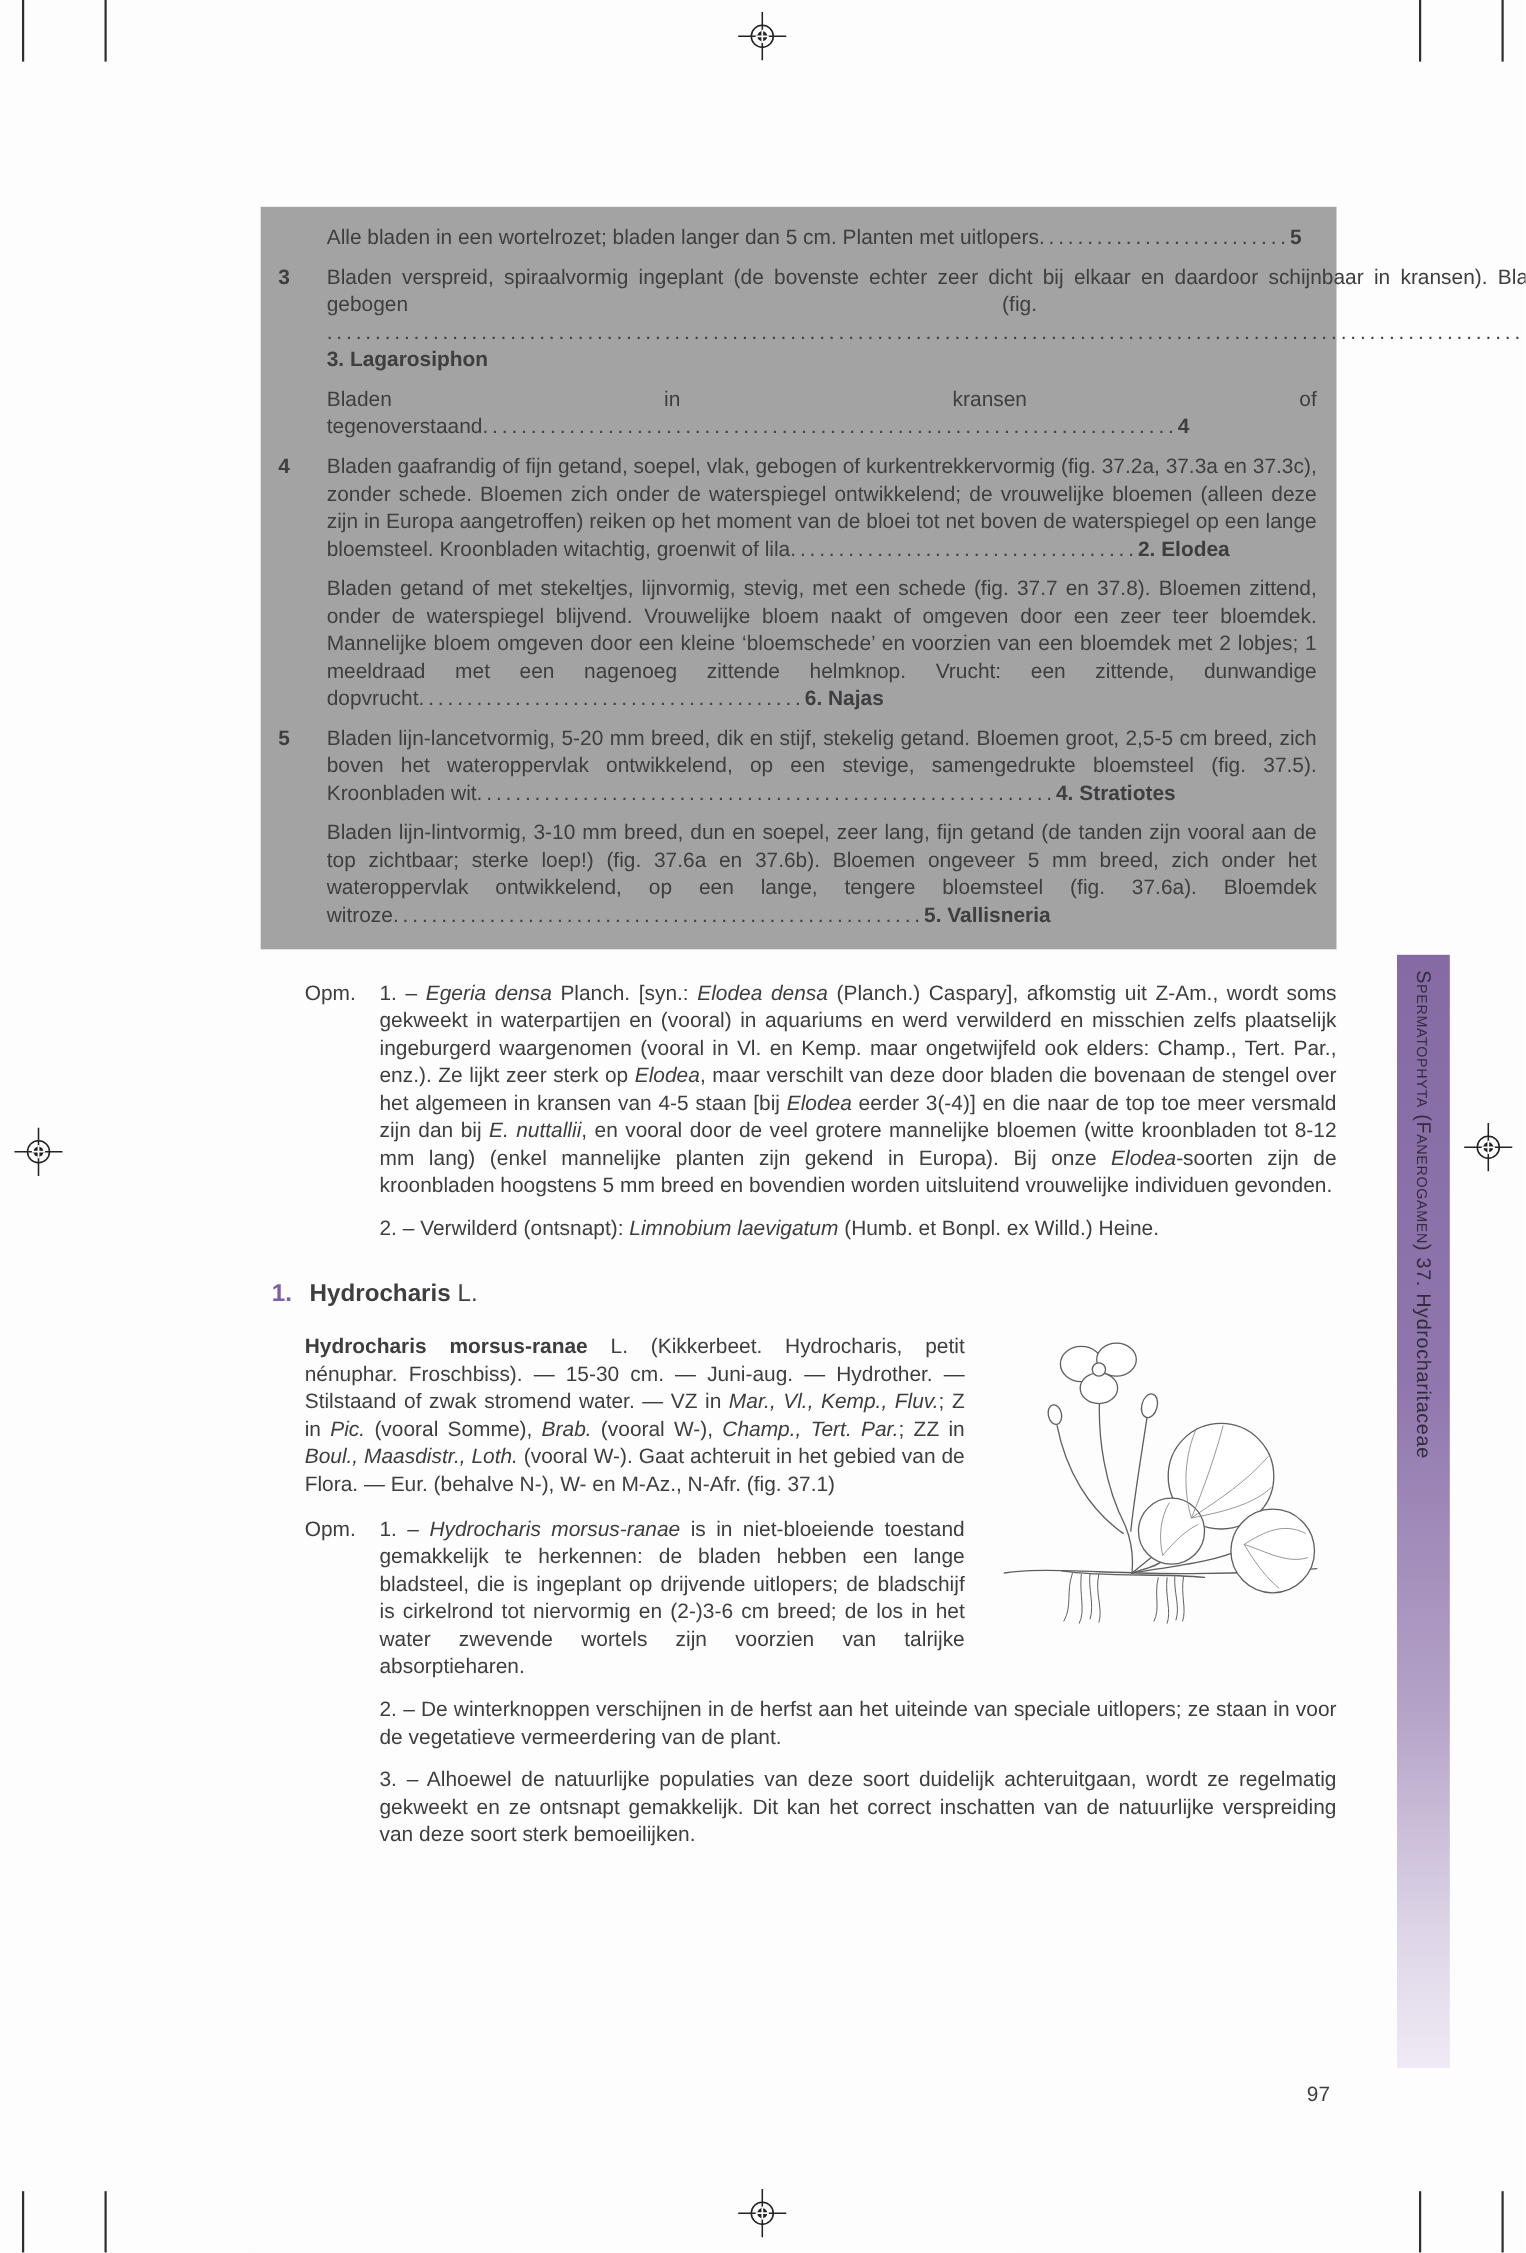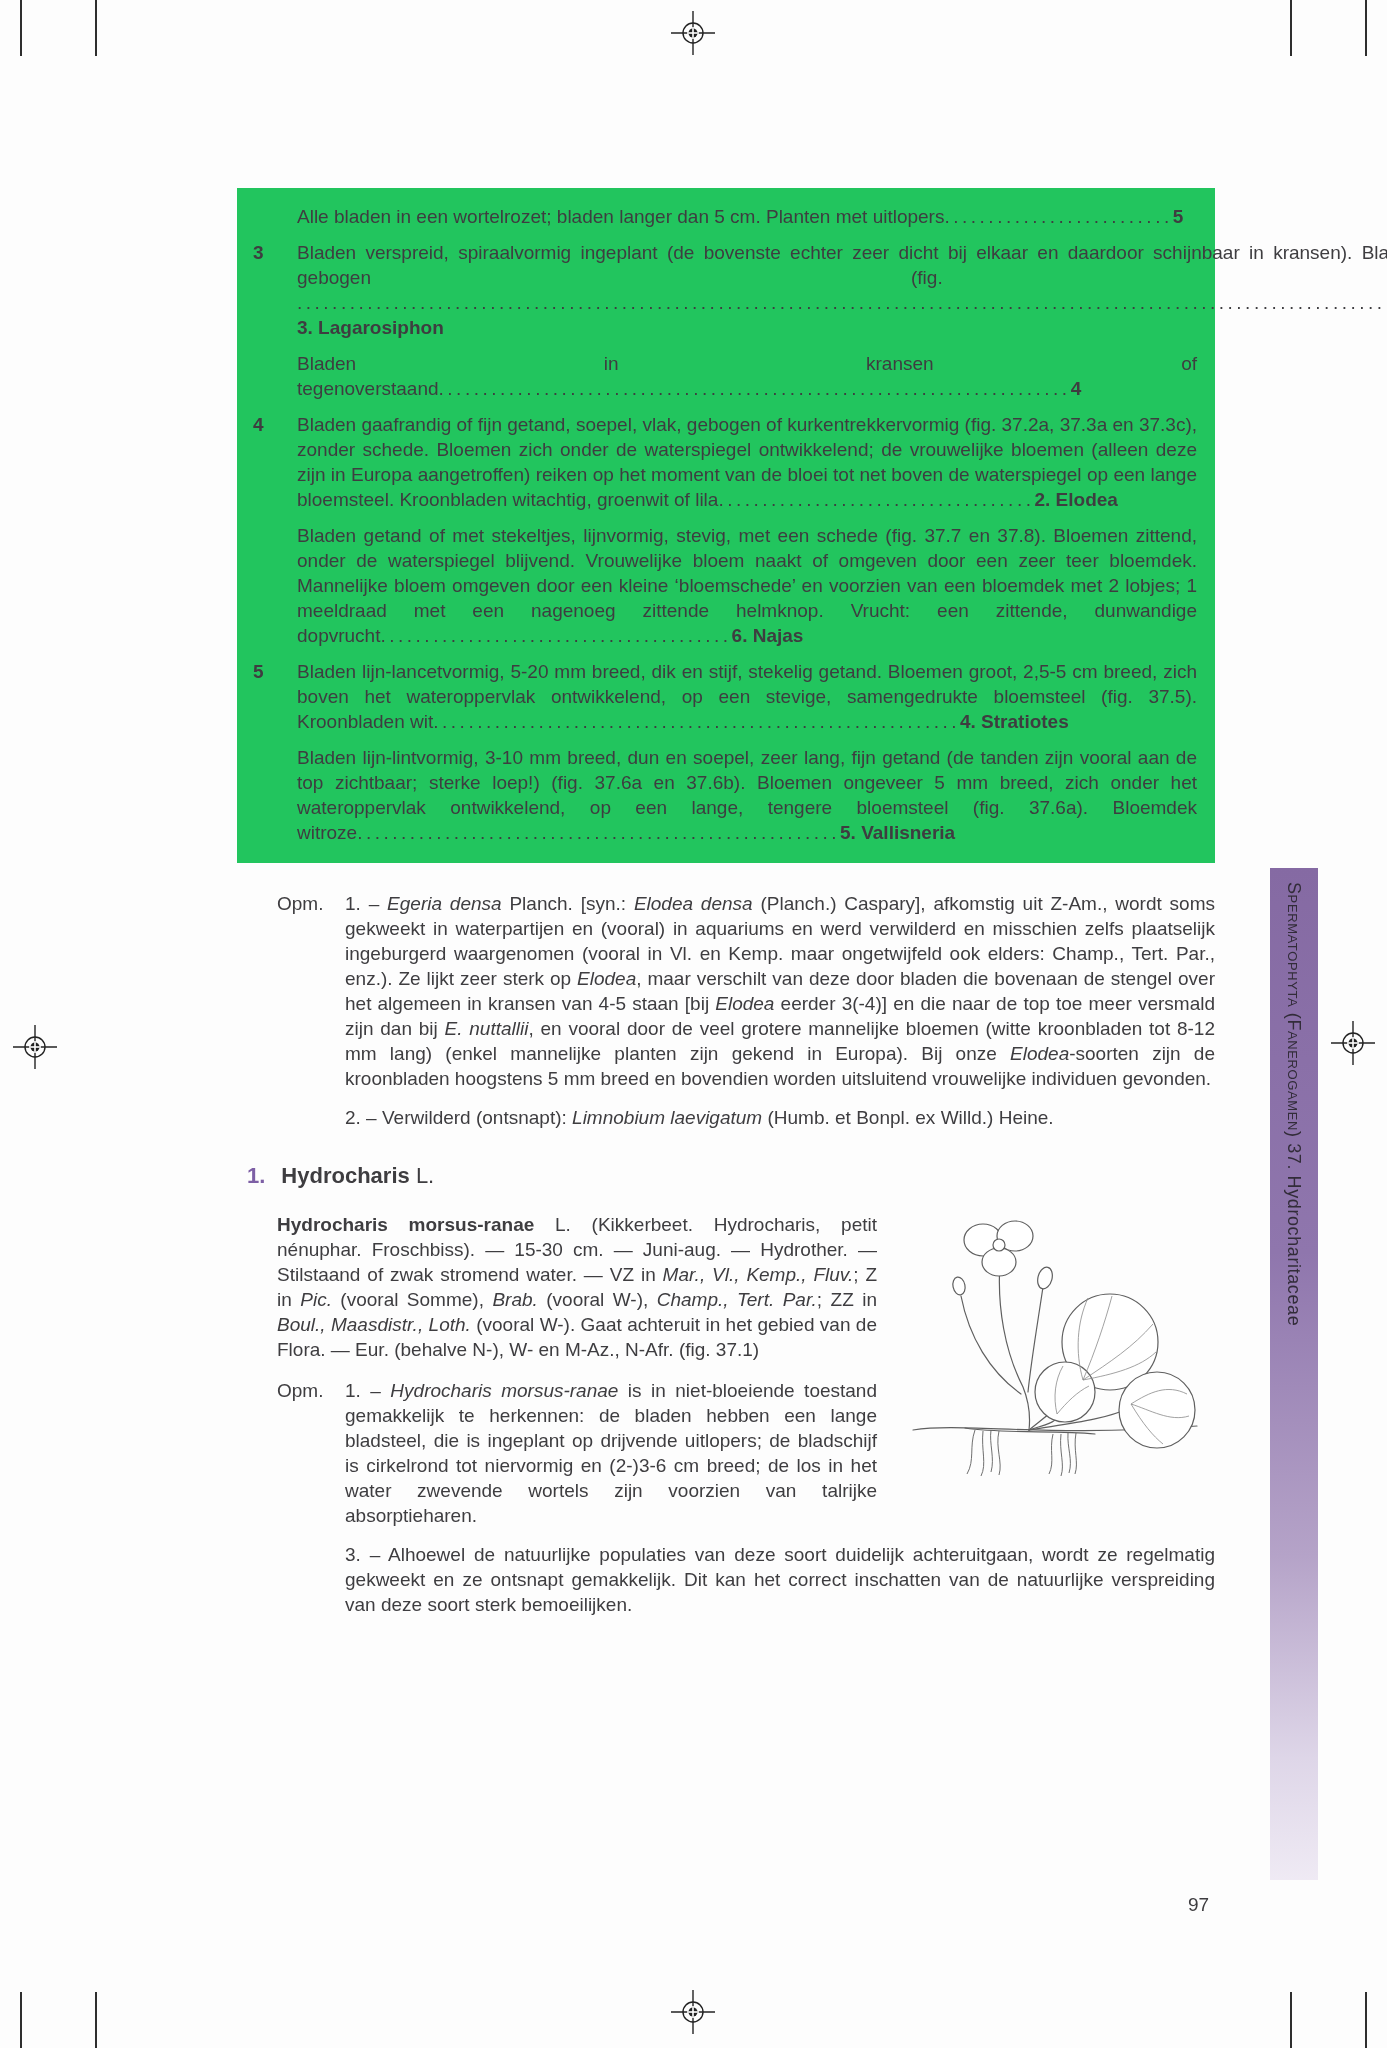--- a/index.html
+++ b/index.html
@@ -3,21 +3,21 @@
 <meta charset="utf-8">
 <style>
   html,body { margin:0; padding:0; background:#ffffff; }
   .page {
     position:relative; width:1387px; height:2048px; background:#fdfdfd;
     font-family:"Liberation Sans", sans-serif; color:#3e3d40; overflow:hidden;
   }
   .content { position:absolute; left:237px; top:188px; width:978px; }
 
   
-  .key-box { background:#22c55e; padding:16px 18px 18px 16px; }
+  .key-box { background:#a3a3a3; padding:16px 18px 18px 16px; }
   .key-entry { display:flex; margin-top:11px; font-size:19px; line-height:25px; }
   .key-entry:first-child { margin-top:0; }
   .key-num { width:44px; flex:0 0 auto; font-weight:bold; }
   .key-body { flex:1; margin:0; text-align:justify; }
   .k-dots { letter-spacing:3.5px; word-break:break-all; }
   .k-target { font-weight:bold; white-space:nowrap; }
 
   
   .notes-top { margin-top:28px; }
   .note-item { position:relative; margin-left:108px; margin-top:14px;
@@ -226,20 +226,23 @@
       </figure>
 
       <p class="species-para"><span class="s-b">Hydrocharis morsus-ranae</span><span> L. (Kikkerbeet. Hydrocharis, petit nénuphar. Froschbiss). — 15-30 cm. — Juni-aug. — Hydrother. — Stilstaand of zwak stromend water. — VZ in </span><span class="s-i">Mar., Vl., Kemp., Fluv.</span><span>; Z in </span><span class="s-i">Pic.</span><span> (vooral Somme), </span><span class="s-i">Brab.</span><span> (vooral W-), </span><span class="s-i">Champ., Tert. Par.</span><span>; ZZ in </span><span class="s-i">Boul., Maasdistr., Loth.</span><span> (vooral W-). Gaat achteruit in het gebied van de Flora. — Eur. (behalve N-), W- en M-Az., N-Afr. (fig. 37.1)</span></p>
 
       <div class="notes-species">
         <div class="note-item">
           <span class="opm-label">Opm.</span>
           <p><span>1. – </span><span class="s-i">Hydrocharis morsus-ranae</span><span> is in niet-bloeiende toestand gemakkelijk te herkennen: de bladen hebben een lange bladsteel, die is ingeplant op drijvende uitlopers; de bladschijf is cirkelrond tot niervormig en (2-)3-6 cm breed; de los in het water zwevende wortels zijn voorzien van talrijke absorptieharen.</span></p>
         </div>
         <div class="note-item">
+          <p><span>2. – De winterknoppen verschijnen in de herfst aan het uiteinde van speciale uitlopers; ze staan in voor de vegetatieve vermeerdering van de plant.</span></p>
+        </div>
+        <div class="note-item">
           <p><span>3. – Alhoewel de natuurlijke populaties van deze soort duidelijk achteruitgaan, wordt ze regelmatig gekweekt en ze ontsnapt gemakkelijk. Dit kan het correct inschatten van de natuurlijke verspreiding van deze soort sterk bemoeilijken.</span></p>
         </div>
       </div>
 
       <div class="clear"></div>
     </div>
 
   </div>
 
   <div class="page-num">97</div>

